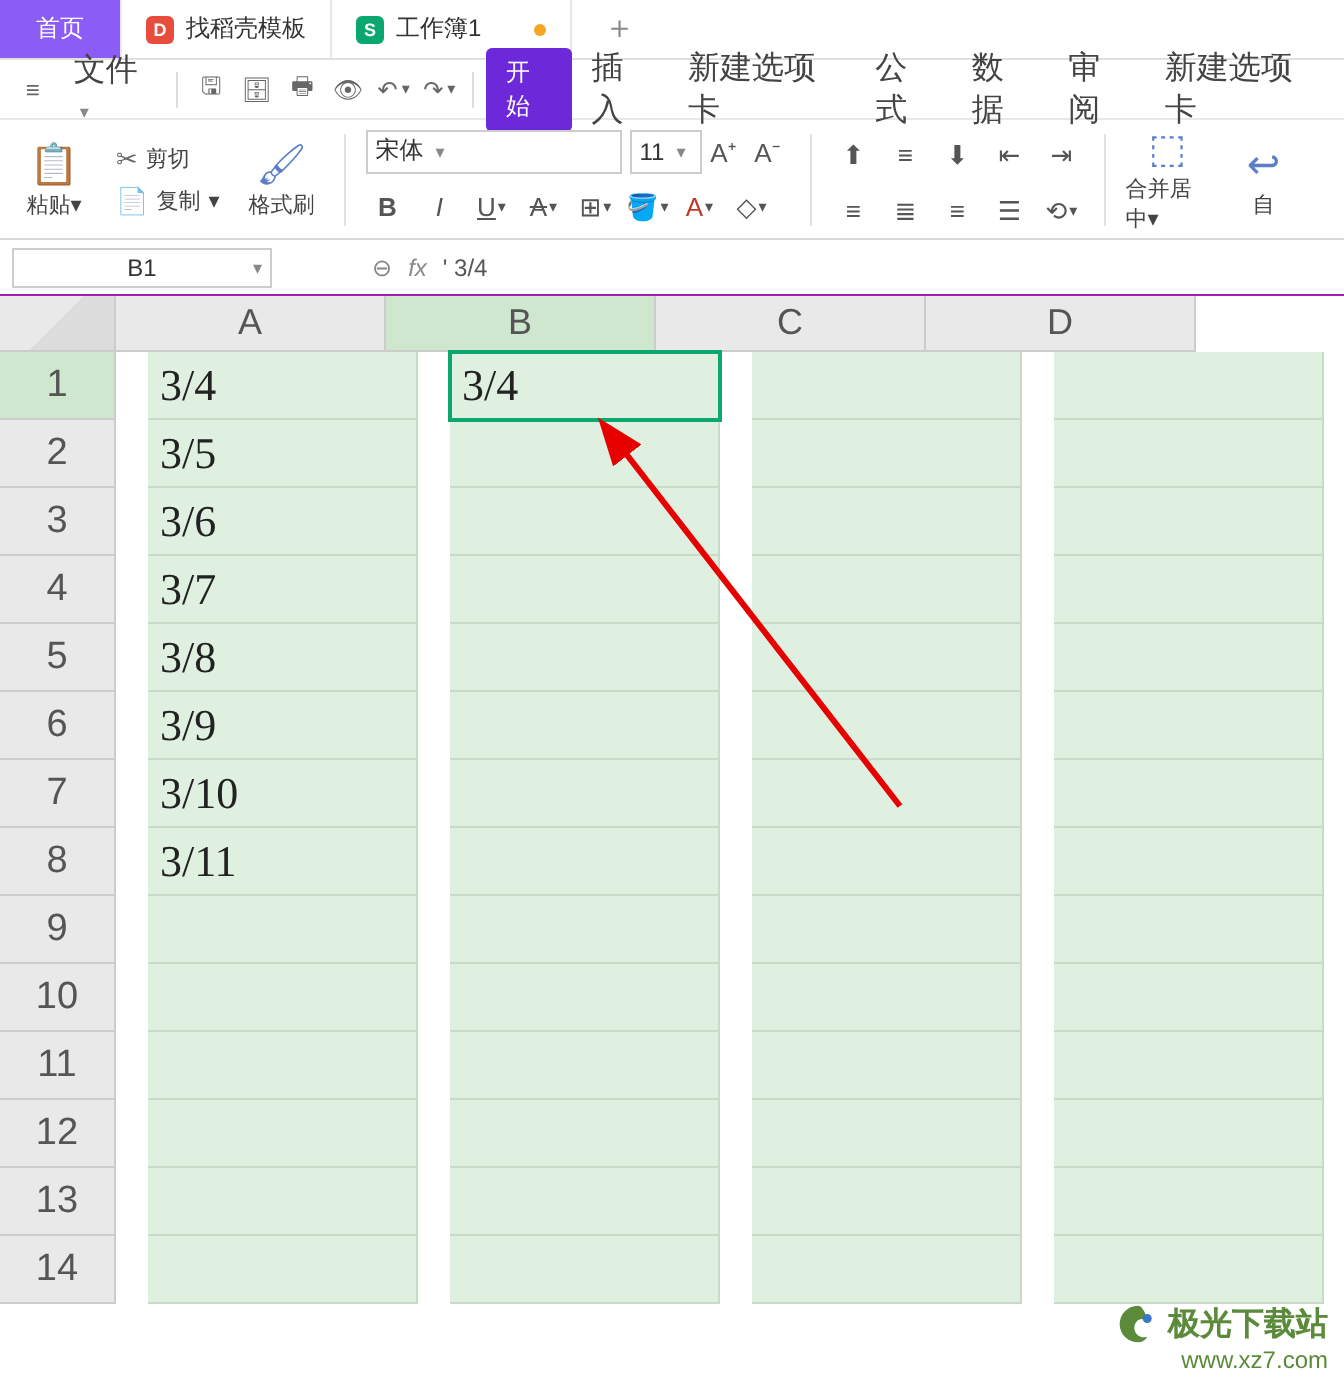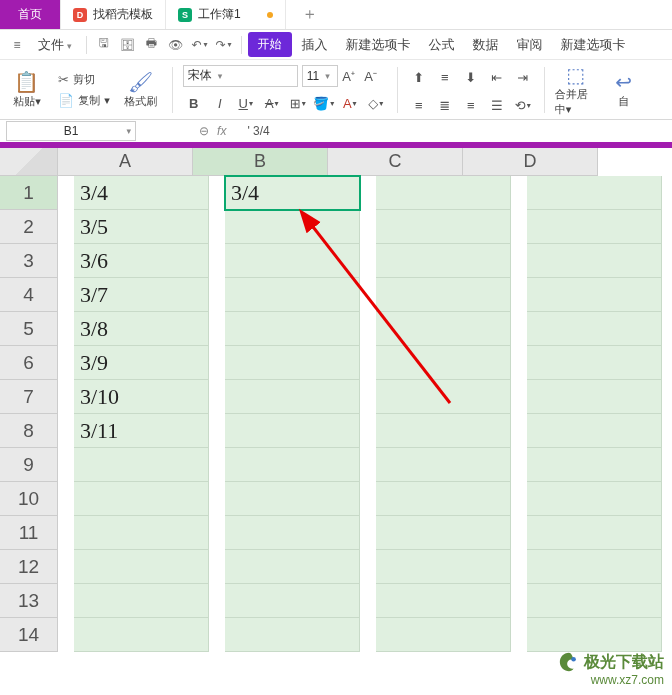--- a/index.html
+++ b/index.html
@@ -1,56 +1,56 @@
 <!DOCTYPE html>
 <html><head>
 <meta charset="utf-8">
 <style>
   * { box-sizing: border-box; margin: 0; padding: 0; }
   body { font-family: "Microsoft YaHei", Arial, sans-serif; font-size: 12px; color: #333; background: #fff; width: 672px; height: 695px; overflow: hidden; position: relative; }
   
   
   .top-tabs { display: flex; height: 30px; background: #fff; border-bottom: 1px solid #e0e0e0; align-items: stretch; }
   .app-tab { display: flex; align-items: center; padding: 0 12px; gap: 6px; cursor: pointer; border-right: 1px solid #e8e8e8; }
-  .app-tab.home { background: #a21caf; color: #fff; padding: 0 18px; }
+  .app-tab.home { background: #8b5cf6; color: #fff; padding: 0 18px; }
   .app-tab.active { background: #fff; }
   .tab-icon { width: 14px; height: 14px; display: inline-flex; align-items: center; justify-content: center; }
   .tab-icon.red { background: #e74c3c; border-radius: 3px; color: #fff; font-size: 9px; font-weight: bold; }
   .tab-icon.green { background: #0aa86e; border-radius: 3px; color: #fff; font-size: 9px; font-weight: bold; }
   .tab-dot { width: 6px; height: 6px; background: #f5a623; border-radius: 50%; margin-left: 20px; }
   .tab-add { padding: 0 16px; display: flex; align-items: center; color: #888; font-size: 16px; cursor: pointer; }
   
   
   .menu-bar { display: flex; height: 30px; align-items: center; padding: 0 6px; gap: 2px; border-bottom: 1px solid #e8e8e8; }
-  .menu-item { padding: 4px 8px; cursor: pointer; color: #444; font-size: 13px; }
+  .menu-item { padding: 4px 8px; cursor: pointer; color: #444; font-size: 16px; }
   .menu-item.dropdown::after { content: "▾"; margin-left: 3px; font-size: 9px; color: #888; }
   .menu-divider { width: 1px; height: 18px; background: #ddd; margin: 0 4px; }
   .menu-icon { width: 22px; height: 22px; display: flex; align-items: center; justify-content: center; cursor: pointer; color: #666; }
   .menu-icon.dropdown::after { content: "▾"; margin-left: 2px; font-size: 8px; }
   .menu-start { background: #6d28d9; color: #fff; padding: 4px 10px; border-radius: 3px; cursor: pointer; }
   
   
   .ribbon { display: flex; height: 60px; border-bottom: 1px solid #d8d8d8; padding: 4px 6px; gap: 6px; align-items: center; }
   .ribbon-group { display: flex; flex-direction: column; gap: 2px; }
   .ribbon-btn-lg { display: flex; flex-direction: column; align-items: center; justify-content: center; width: 42px; cursor: pointer; }
   .ribbon-btn-lg .icn { font-size: 20px; color: #5b7fc7; }
   .ribbon-btn-lg .lbl { font-size: 11px; color: #444; }
   .ribbon-btn-sm { display: flex; align-items: center; gap: 4px; padding: 2px 4px; cursor: pointer; font-size: 11px; color: #444; }
   .ribbon-btn-sm .icn { color: #666; font-size: 13px; }
   .ribbon-divider { width: 1px; height: 46px; background: #e0e0e0; margin: 0 4px; }
   .font-combo { display: flex; align-items: center; border: 1px solid #ccc; height: 22px; padding: 0 4px; font-size: 12px; background: #fff; cursor: pointer; }
   .font-combo::after { content: "▾"; margin-left: 6px; color: #888; font-size: 9px; }
-  .font-name { width: 115px; }
+  .font-name { width: 128px; }
   .font-size { width: 36px; margin-left: 4px; }
   .fmt-row { display: flex; gap: 4px; margin-top: 4px; }
   .fmt-btn { width: 22px; height: 22px; display: flex; align-items: center; justify-content: center; cursor: pointer; color: #555; font-size: 13px; }
   .fmt-btn.dropdown::after { content: "▾"; font-size: 8px; margin-left: 1px; }
   
   
-  .formula-bar { display: flex; height: 28px; align-items: center; border-bottom: 6px solid #a21caf; padding: 0 6px; gap: 13px; }
+  .formula-bar { display: flex; height: 28px; align-items: center; border-bottom: 1px solid #a21caf; padding: 0 6px; gap: 0; }
   .name-box { border: 1px solid #ccc; width: 130px; height: 20px; display: flex; align-items: center; justify-content: center; font-size: 12px; position: relative; }
   .name-box::after { content: "▾"; position: absolute; right: 4px; color: #888; font-size: 9px; }
   .fb-icons { display: flex; gap: 8px; color: #888; margin-left: 50px; }
   .fb-icon { cursor: pointer; }
   .formula-input { flex: 1; padding: 0 8px; color: #555; }
   
   
   .sheet { position: relative; }
   .col-headers { display: flex; height: 28px; }
   .corner-box { width: 58px; background: linear-gradient(135deg, #e9e9e9 50%, #dcdcdc 50%); border-right: 1px solid #ccc; border-bottom: 1px solid #ccc; }

